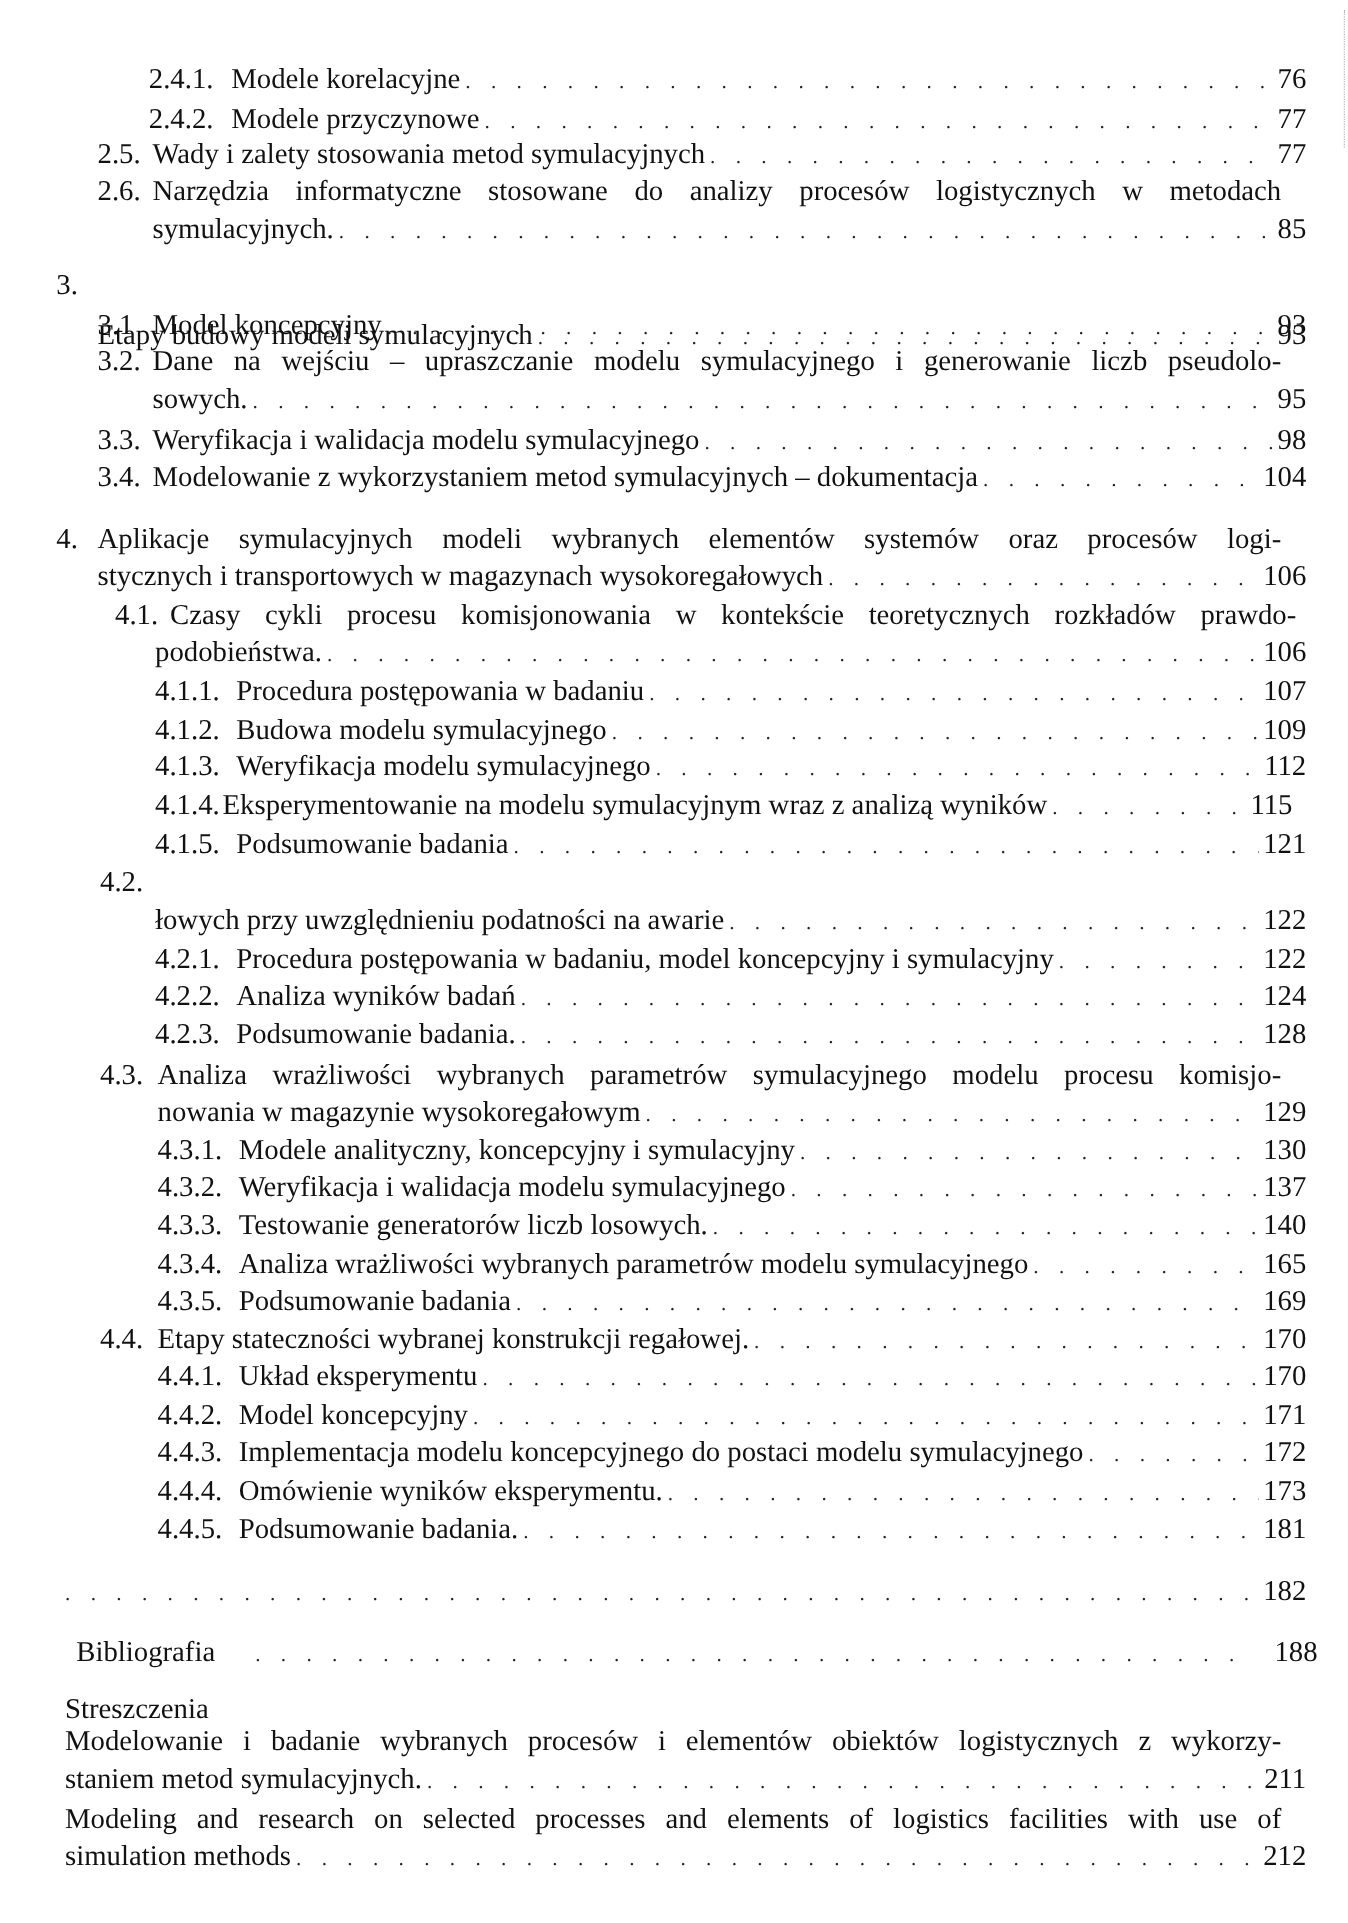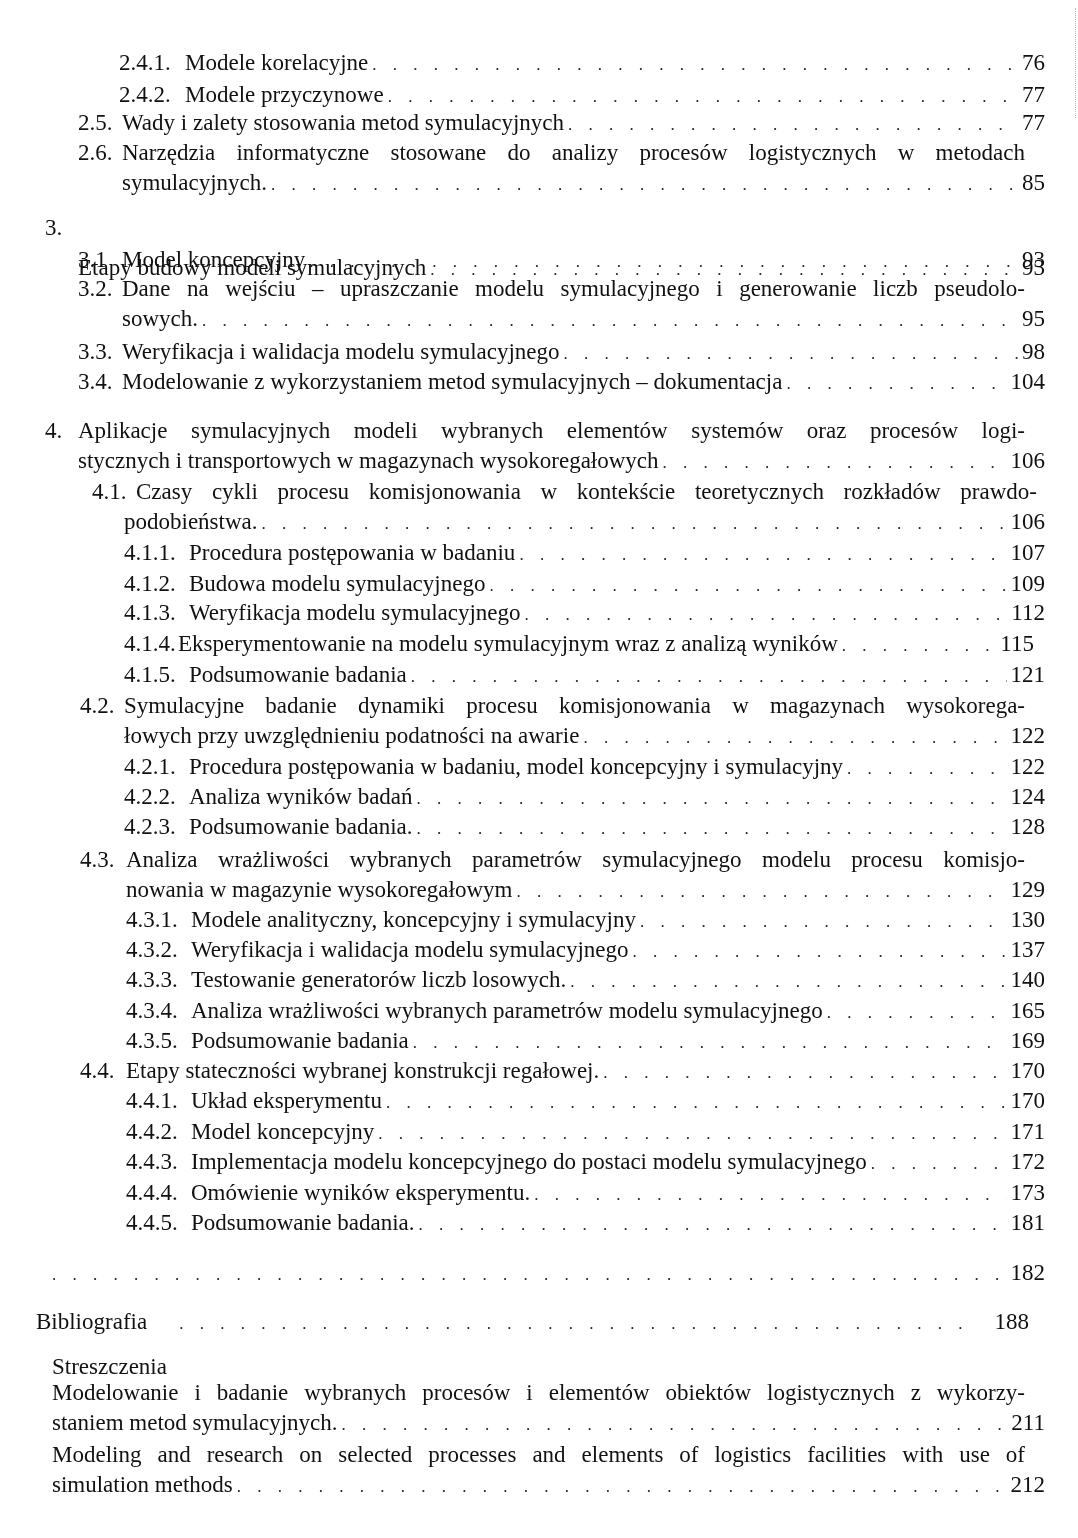--- a/index.html
+++ b/index.html
@@ -156,21 +156,20 @@
       <div class="line" style="top: 660px; left: 0px; width: 1078px;">
         <span class="num" style="left: 124px;">4.1.5.</span>
         <div class="lead" style="left: 189px; width: 856px;">
           <span class="t">Podsumowanie badania</span>
           <span class="dots">. . . . . . . . . . . . . . . . . . . . . . . . . . . . . . . . . . . . . . . . . . . . . . . . . . . . . . . . . . . . . . . . . . . . . . . . . . . . . . . . . . . . . . . . . . . .</span>
           <span class="pg">121</span>
         </div>
       </div>
       <div class="line" style="top: 691px; left: 0px; width: 1078px;">
         <span class="num" style="left: 80px;">4.2.</span>
-        <span class="txt" style="left: 124px; width: 901px; display: block; text-align: justify; text-align-last: justify;">Symulacyjne badanie dynamiki procesu komisjonowania w magazynach wysokorega-</span>
       </div>
       <div class="line" style="top: 721px; left: 0px; width: 1078px;">
         <div class="lead" style="left: 124px; width: 921px;">
           <span class="t">łowych przy uwzględnieniu podatności na awarie</span>
           <span class="dots">. . . . . . . . . . . . . . . . . . . . . . . . . . . . . . . . . . . . . . . . . . . . . . . . . . . . . . . . . . . . . . . . . . . . . . . . . . . . . . . . . . . . . . . . . . . .</span>
           <span class="pg">122</span>
         </div>
       </div>
       <div class="line" style="top: 752px; left: 0px; width: 1078px;">
         <span class="num" style="left: 124px;">4.2.1.</span>
@@ -295,21 +294,21 @@
           <span class="pg">181</span>
         </div>
       </div>
       <div class="line" style="top: 1258px; left: 0px; width: 1078px;">
         <div class="lead" style="left: 52px; width: 993px;">
           <span class="dots">. . . . . . . . . . . . . . . . . . . . . . . . . . . . . . . . . . . . . . . . . . . . . . . . . . . . . . . . . . . . . . . . . . . . . . . . . . . . . . . . . . . . . . . . . . . .</span>
           <span class="pg">182</span>
         </div>
       </div>
       <div class="line" style="top: 1307px; left: 0px; width: 1078px;">
-        <div class="lead" style="left: 36px; width: 993px; gap: 28px;">
+        <div class="lead" style="left: 61px; width: 993px; gap: 28px;">
           <span class="t">Bibliografia</span>
           <span class="dots">. . . . . . . . . . . . . . . . . . . . . . . . . . . . . . . . . . . . . . . . . . . . . . . . . . . . . . . . . . . . . . . . . . . . . . . . . . . . . . . . . . . . . . . . . . . .</span>
           <span class="pg">188</span>
         </div>
       </div>
       <div class="line" style="top: 1352px; left: 0px; width: 1078px;">
         <span class="txt" style="left: 52px;">Streszczenia</span>
       </div>
       <div class="line" style="top: 1378px; left: 0px; width: 1078px;">
         <span class="txt" style="left: 52px; width: 973px; display: block; text-align: justify; text-align-last: justify;">Modelowanie i badanie wybranych procesów i elementów obiektów logistycznych z wykorzy-</span>

